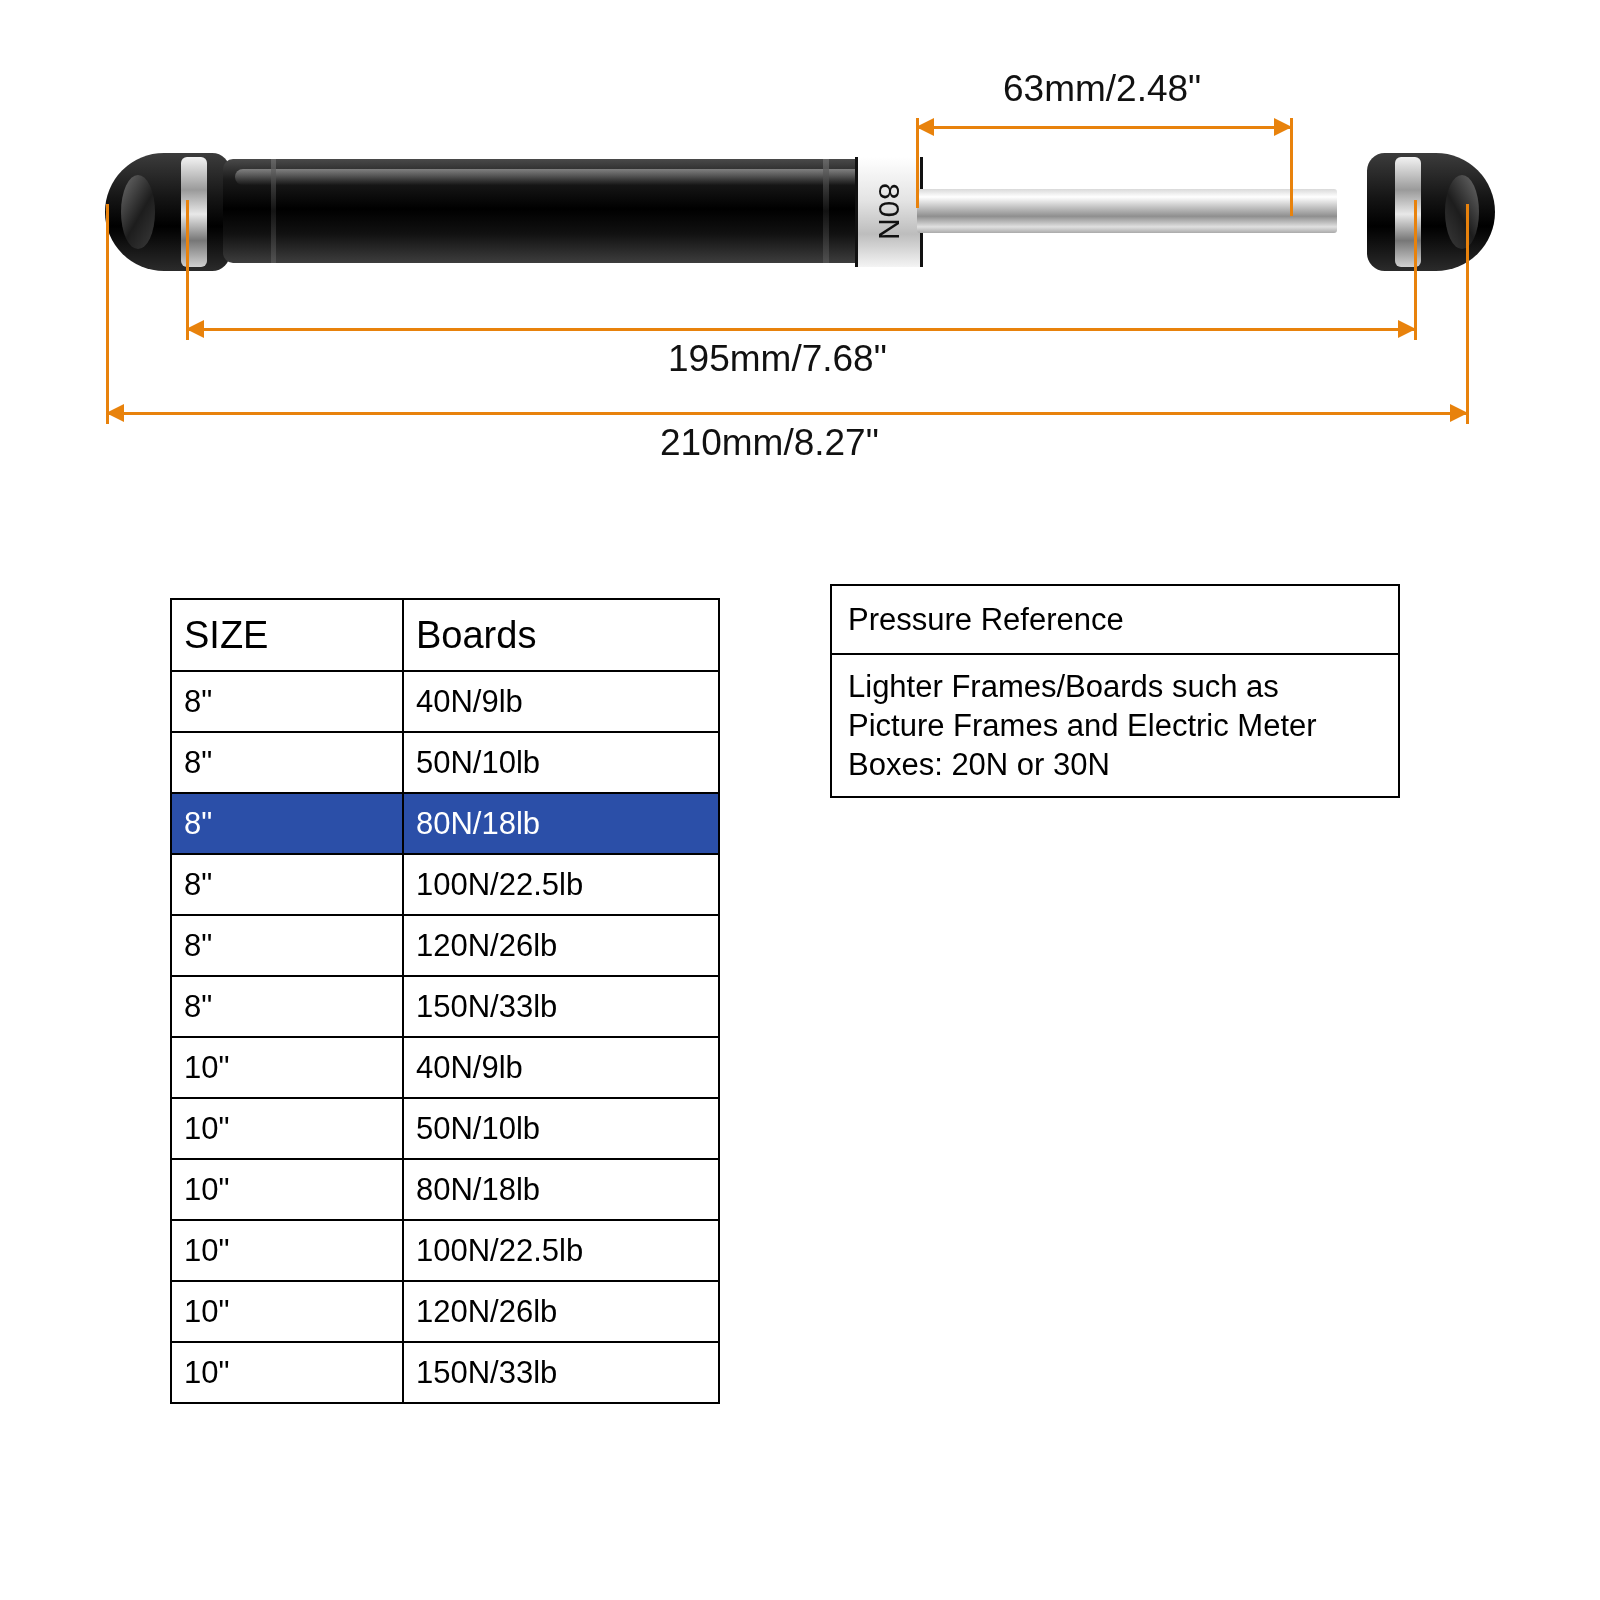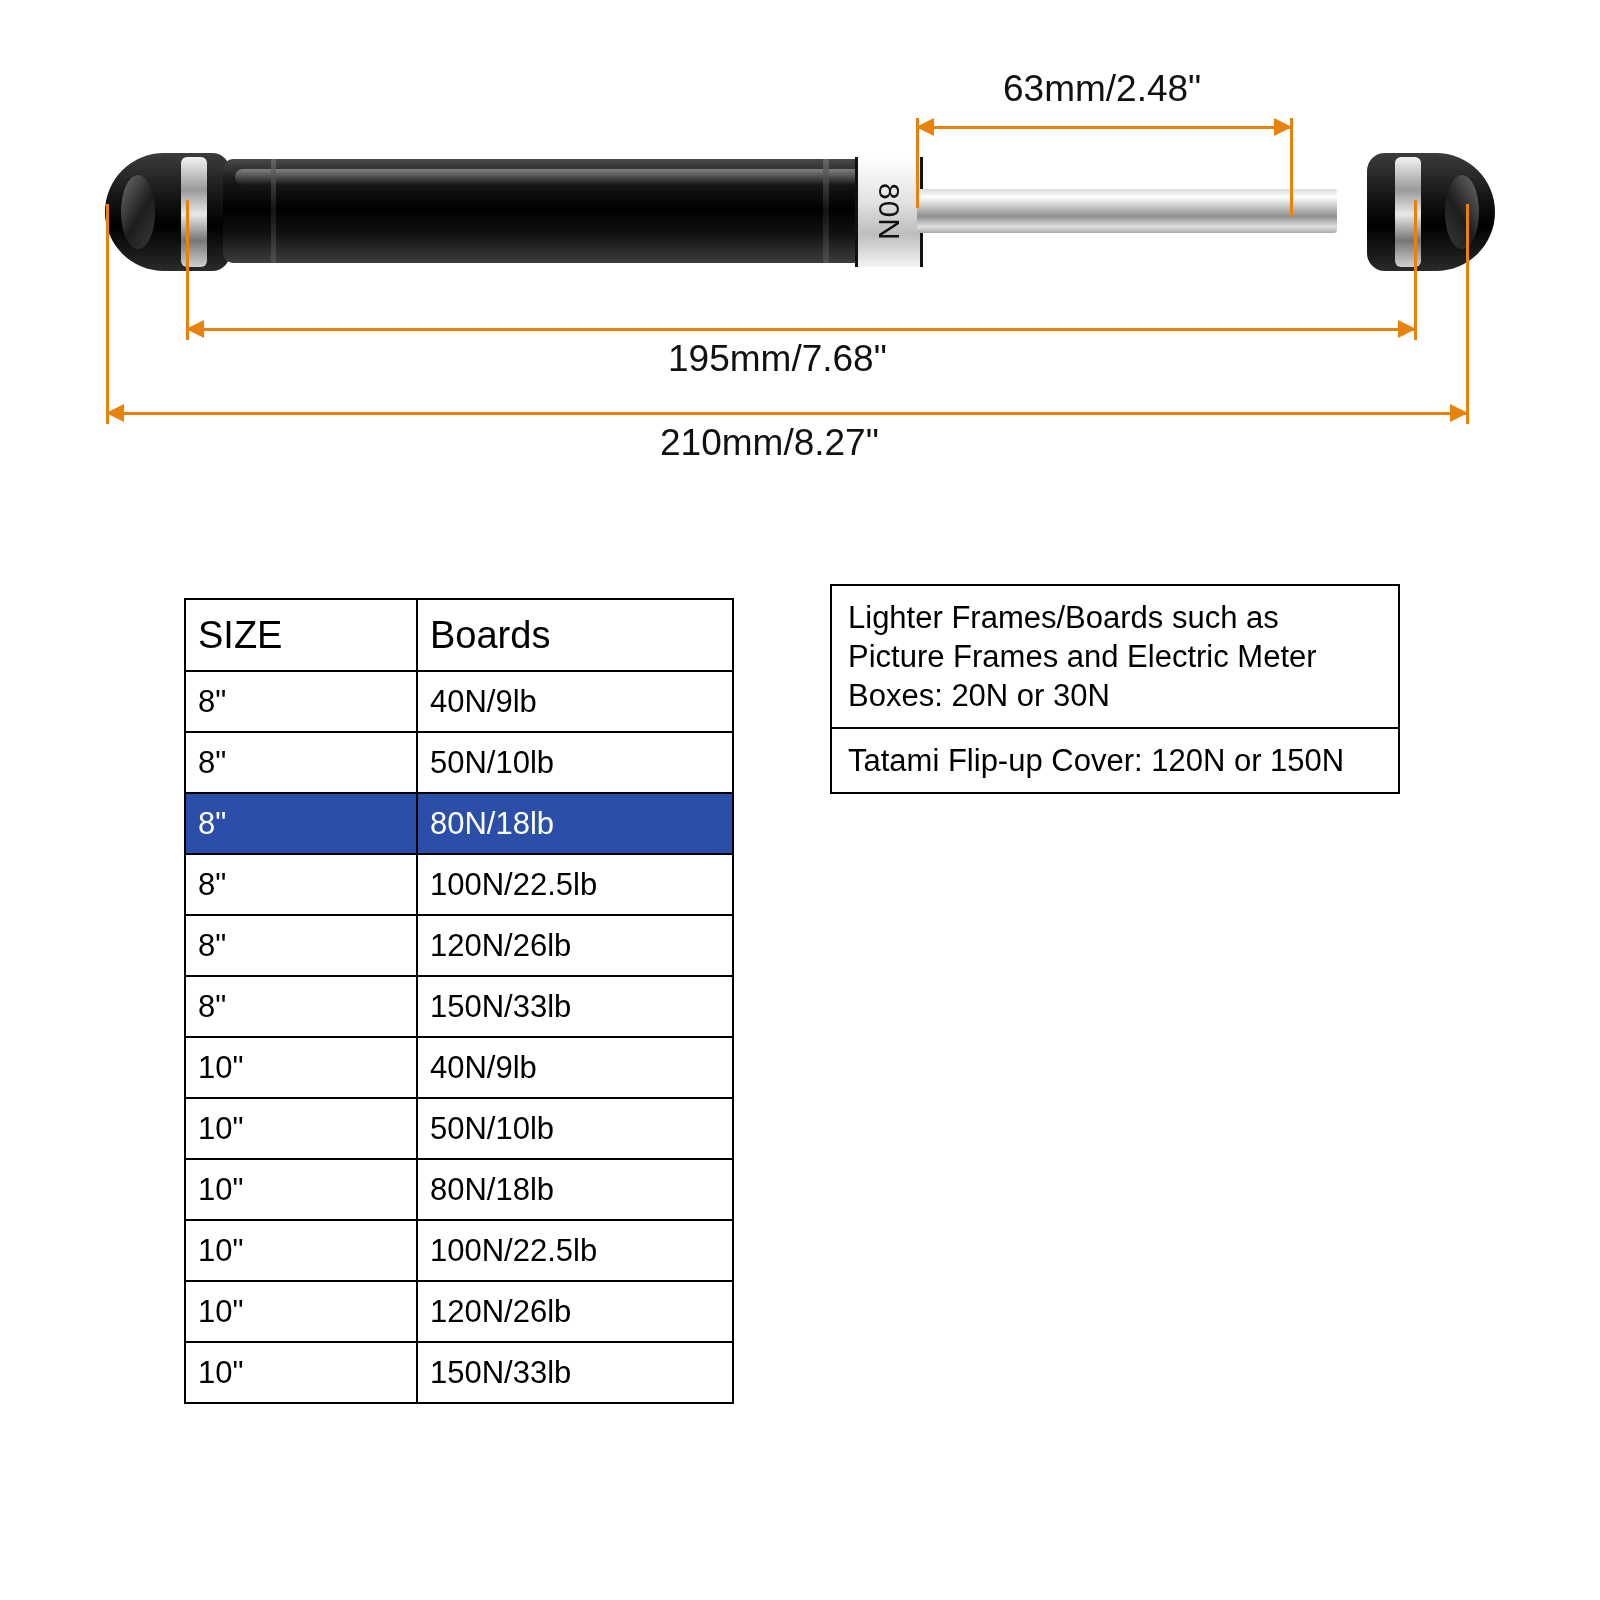--- a/index.html
+++ b/index.html
@@ -192,21 +192,21 @@
     position: absolute;
     font-size: 37px;
     color: #111;
     white-space: nowrap;
     font-family: "Liberation Sans", sans-serif;
   }
 
   
   #size-table {
     position: absolute;
-    left: 184px;
+    left: 170px;
     top: 598px;
     width: 548px;
     border-collapse: collapse;
     table-layout: fixed;
   }
   #size-table td, #size-table th {
     border: 2px solid #000;
     padding: 6px 12px;
     text-align: left;
     font-size: 31px;
@@ -347,19 +347,19 @@
       <tr>
         <td>10"</td>
         <td>150N/33lb</td>
       </tr>
     </tbody>
 </table>
 
 <table id="pressure-table">
   <tbody>
     <tr>
-      <td>Lighter Frames/Boards such as Picture Frames and Electric Meter Boxes: 20N or 30N</td>
+      <td class="head">Pressure Reference</td>
     </tr>
     <tr>
-      <td>Tatami Flip-up Cover: 120N or 150N</td>
+      <td>Lighter Frames/Boards such as Picture Frames and Electric Meter Boxes: 20N or 30N</td>
     </tr>
   </tbody>
 </table>
 
 </body></html>

